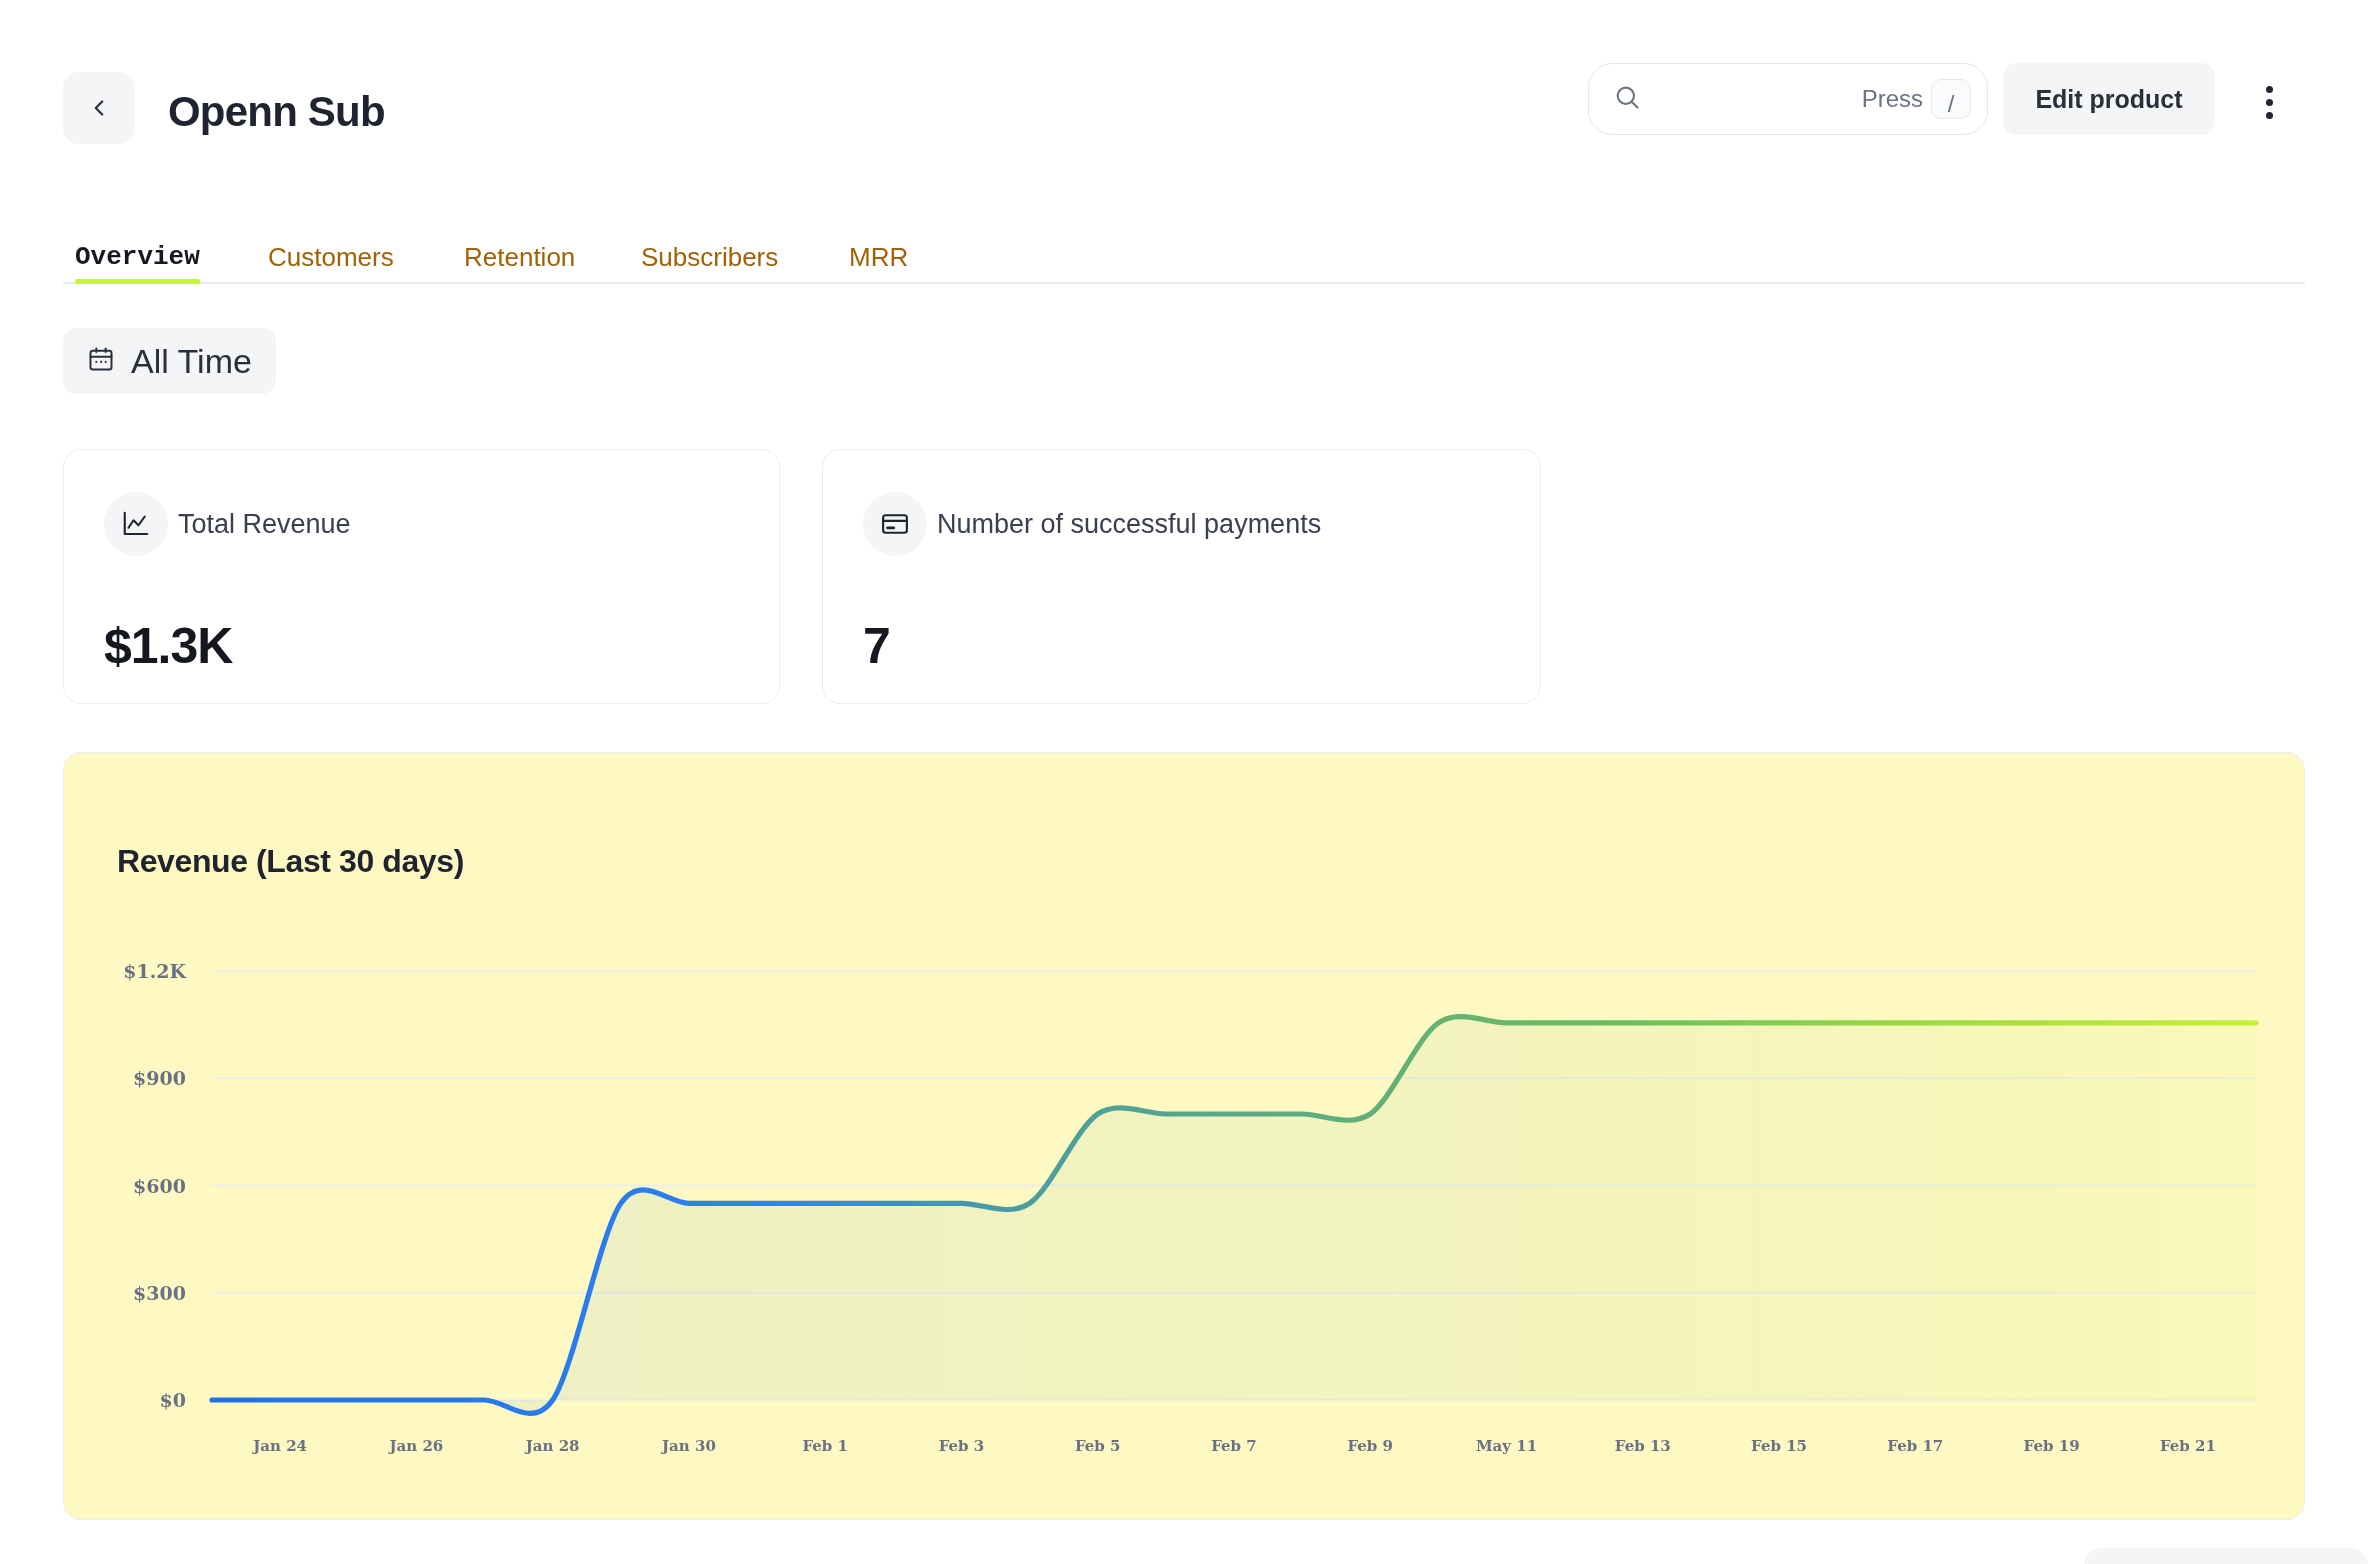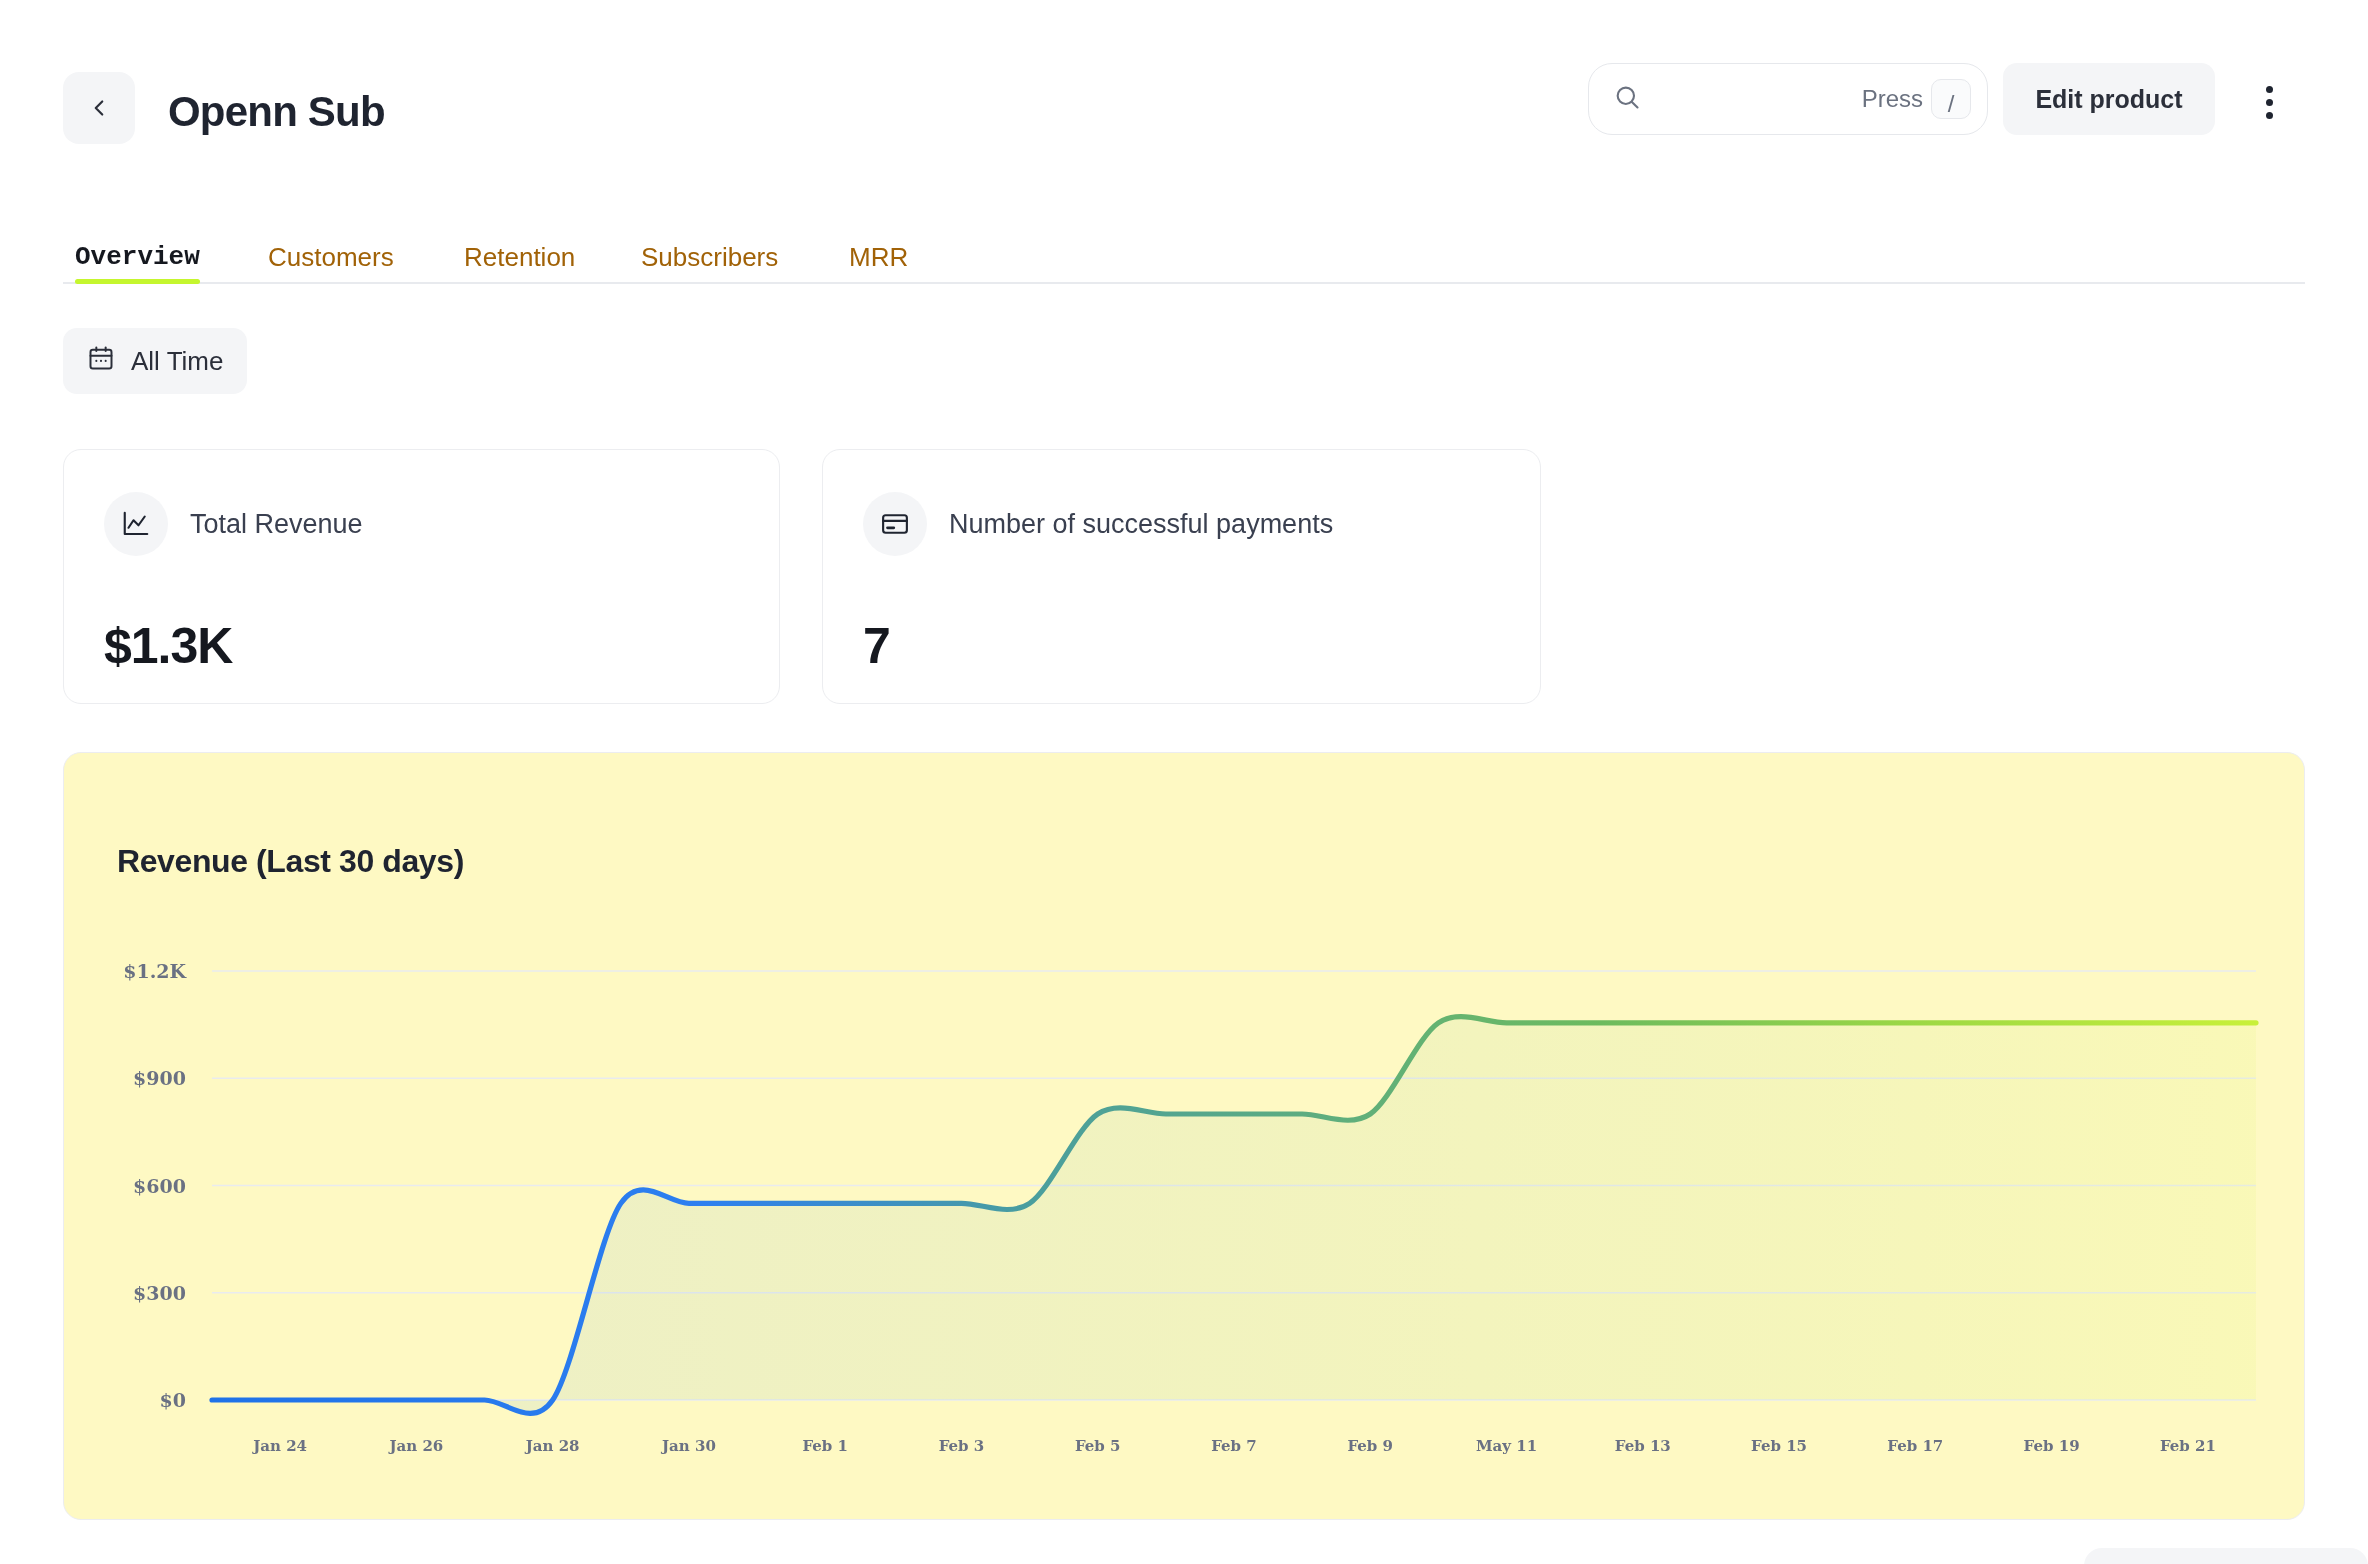--- a/index.html
+++ b/index.html
@@ -84,31 +84,31 @@
     width: 100%; height: 5px; background: #c5f62e; border-radius: 3px;
   }
 
   
   .filter-btn {
     position: absolute; left: 63px; top: 328px;
     height: 66px; padding: 0 24px; border-radius: 14px;
     background: #f4f5f7; border: none; cursor: pointer;
     display: flex; align-items: center; gap: 16px;
     font-family: "Liberation Sans", sans-serif;
-    font-size: 26px; color: #2b2f3a;
+    font-size: 34px; color: #2b2f3a;
   }
 
   
   .metric-card {
     position: absolute; top: 449px; height: 255px;
     border: 1.5px solid #ecedf0; border-radius: 18px; background: #fff;
   }
   .metric-card.c1 { left: 63px; width: 717px; }
   .metric-card.c2 { left: 822px; width: 719px; }
-  .metric-head { position: absolute; left: 40px; top: 42px; display: flex; align-items: center; gap: 22px; }
+  .metric-head { position: absolute; left: 40px; top: 42px; display: flex; align-items: center; gap: 10px; }
   .metric-icon {
     width: 64px; height: 64px; border-radius: 50%; background: #f4f5f7;
     display: flex; align-items: center; justify-content: center;
   }
   .metric-label { font-size: 27px; color: #3a4050; white-space: nowrap; }
   .metric-value {
     position: absolute; left: 40px; bottom: 28px;
     font-size: 50px; font-weight: 700; color: #15181f; letter-spacing: -1px;
   }
 

